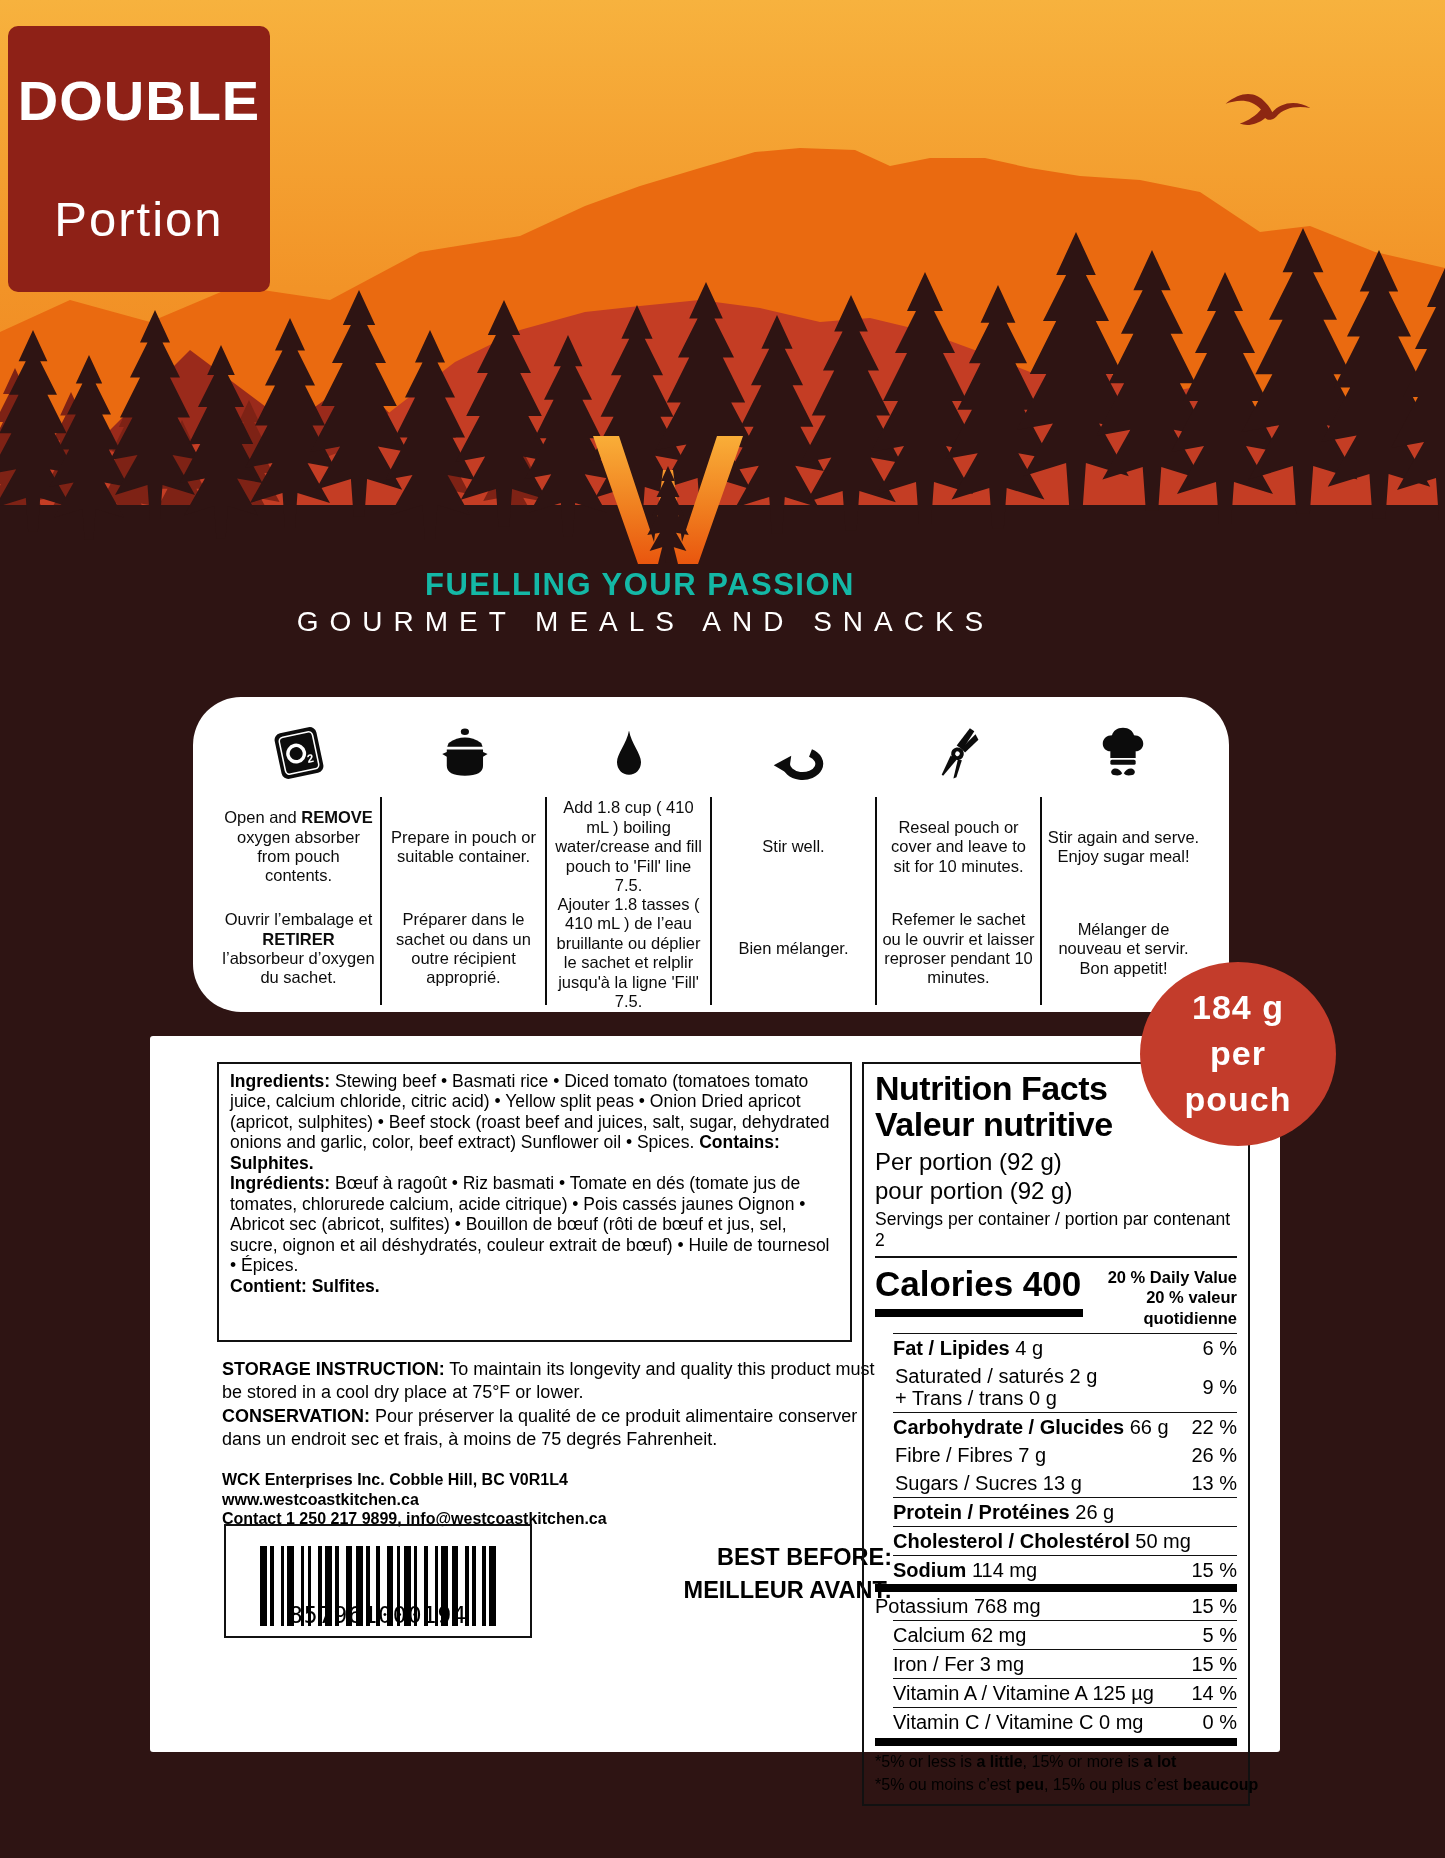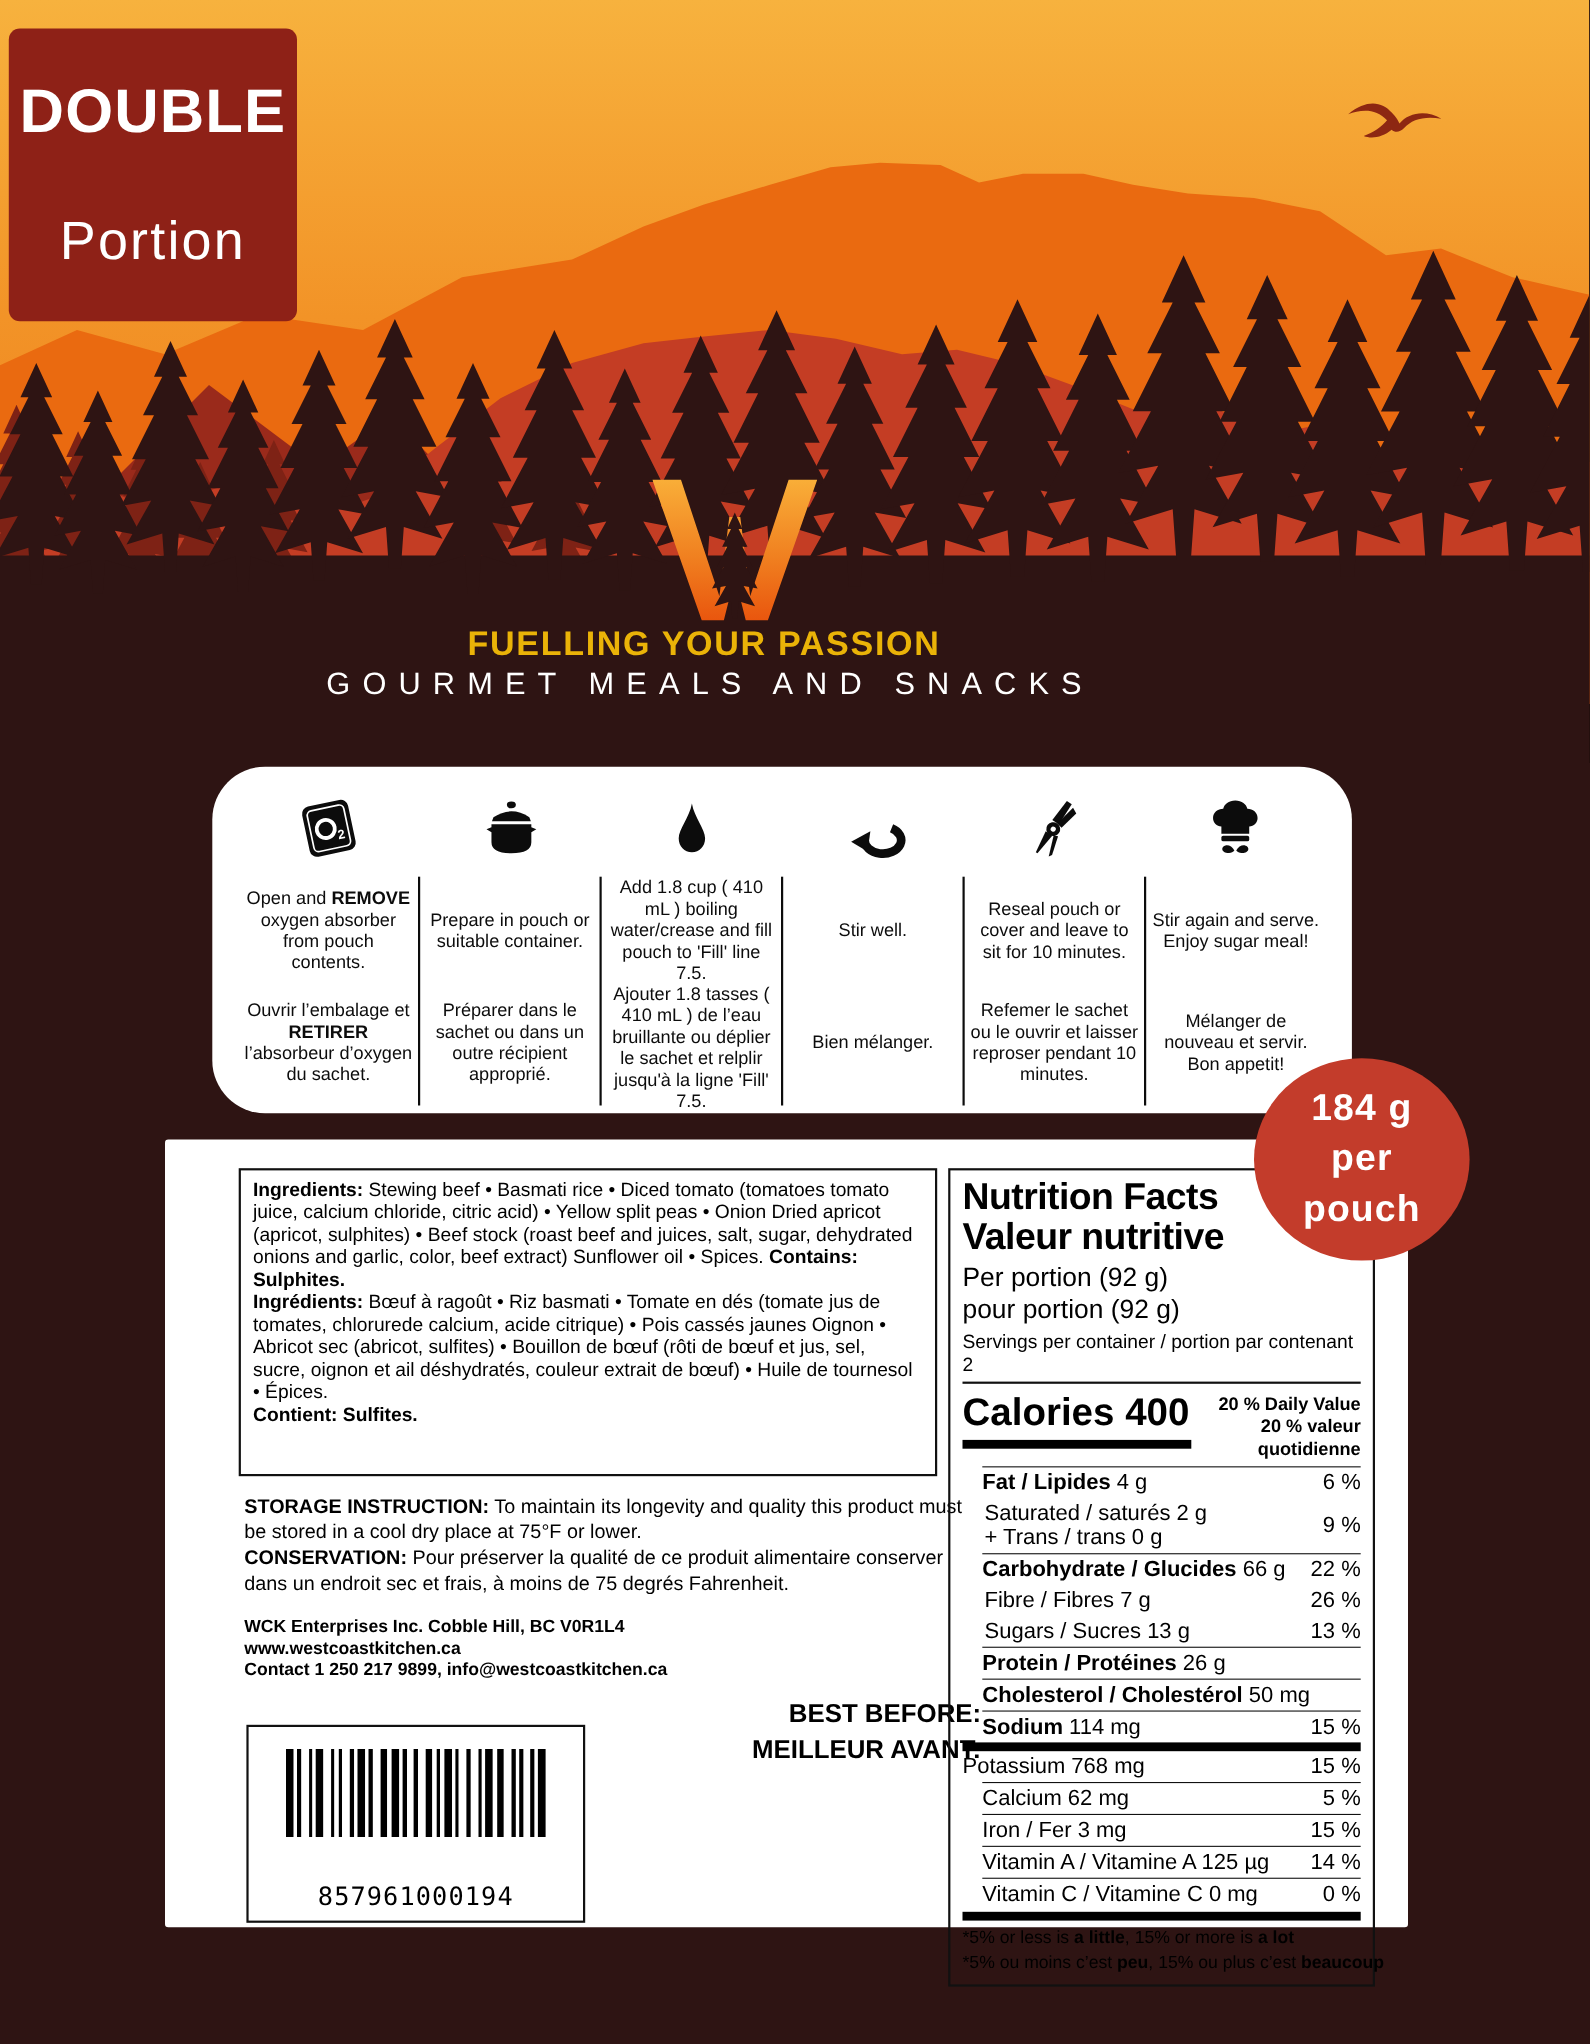--- a/index.html
+++ b/index.html
@@ -11,21 +11,21 @@
   .portion-badge{position:absolute;left:8px;top:26px;width:262px;height:266px;
     background:#8E2117;border-radius:10px;color:#fff;text-align:center;}
   .portion-badge .l1{font-size:56px;font-weight:700;letter-spacing:1px;margin-top:42px;}
   .portion-badge .l2{font-size:49px;font-weight:300;letter-spacing:2px;margin-top:58px;}
 
   .bird{position:absolute;left:1222px;top:84px;}
 
   .wlogo{position:absolute;left:593px;top:436px;}
 
   .tagline{position:absolute;left:50px;top:567px;width:1180px;text-align:center;
-    color:#eab308;font-size:31px;font-weight:bold;letter-spacing:1.5px;}
+    color:#14b8a6;font-size:31px;font-weight:bold;letter-spacing:1.5px;}
   .subtitle{position:absolute;left:50px;top:606px;width:1180px;text-align:center;
     color:#fff;font-size:28px;font-weight:500;letter-spacing:11px;text-indent:11px;}
 
   
   .instr-panel{position:absolute;left:193px;top:697px;width:1036px;height:315px;
     background:#fff;border-radius:48px;box-sizing:border-box;padding:12px 24px 0;color:#0c0c0c;}
   .icons-row{display:flex;height:88px;}
   .icons-row .icell{flex:1;display:flex;align-items:center;justify-content:center;}
   .texts-row{display:flex;height:208px;}
   .texts-row .tcell{flex:1;display:flex;flex-direction:column;box-sizing:border-box;
@@ -52,21 +52,21 @@
   .ingredients-box p{margin:0;}
 
   .storage{position:absolute;left:72px;top:322px;width:655px;font-size:18px;line-height:1.3;}
   .storage p{margin:0;}
 
   .company{position:absolute;left:72px;top:434px;font-size:16px;font-weight:bold;line-height:1.22;}
 
   .best-before{position:absolute;left:400px;top:505px;width:342px;text-align:right;
     font-weight:bold;font-size:23.5px;line-height:1.4;}
 
-  .barcode-box{position:absolute;left:74px;top:532px;width:308px;height:180px;
+  .barcode-box{position:absolute;left:74px;top:488px;width:308px;height:114px;
     border:2.5px solid #111;box-sizing:border-box;}
   .bars{position:absolute;left:34px;right:34px;top:20px;height:80px;display:flex;}
   .bars div{height:100%;}
   .barcode-num{position:absolute;bottom:8px;width:100%;text-align:center;
     font-size:23px;letter-spacing:1px;font-family:"DejaVu Sans Mono",monospace;}
 
   
   .nutri{position:absolute;left:712px;top:26px;width:388px;border:2.5px solid #111;
     box-sizing:border-box;padding:6px 11px 8px;}
   .nutri-title{font-size:34px;font-weight:bold;line-height:1.06;letter-spacing:-0.5px;}

